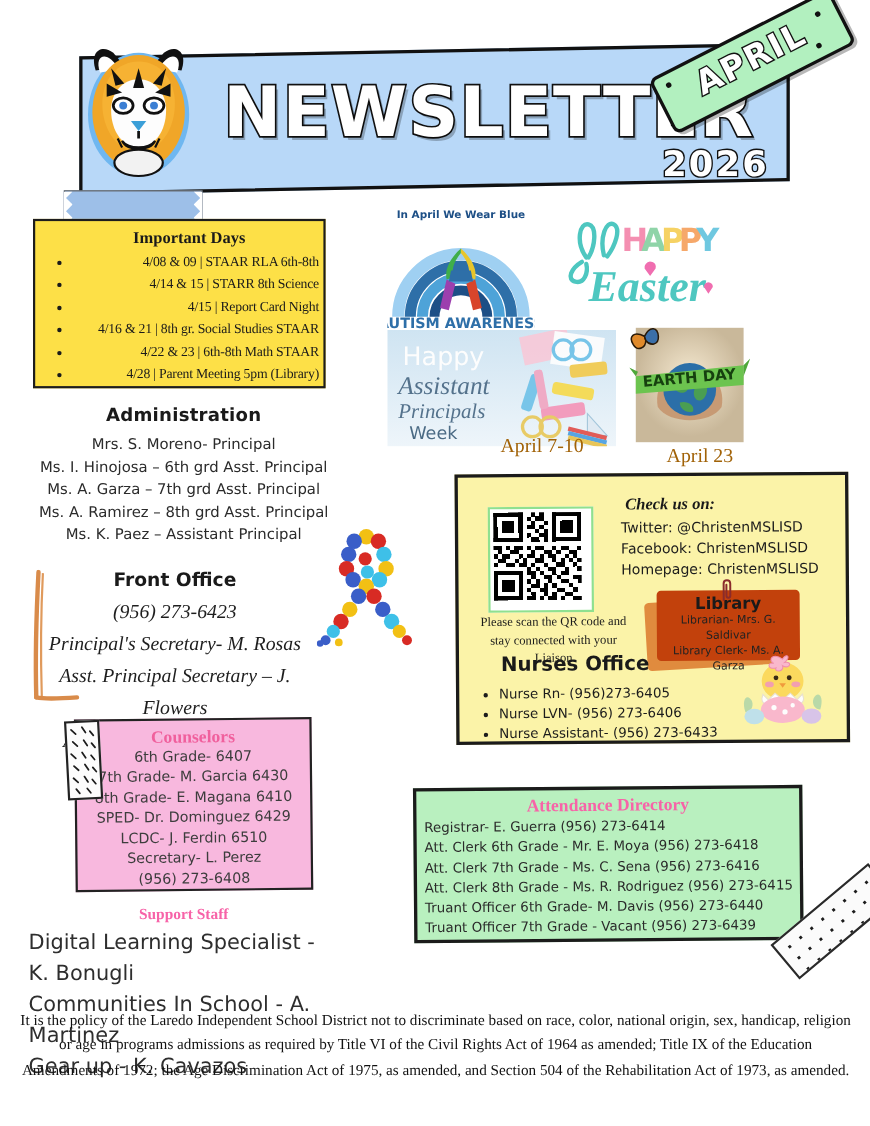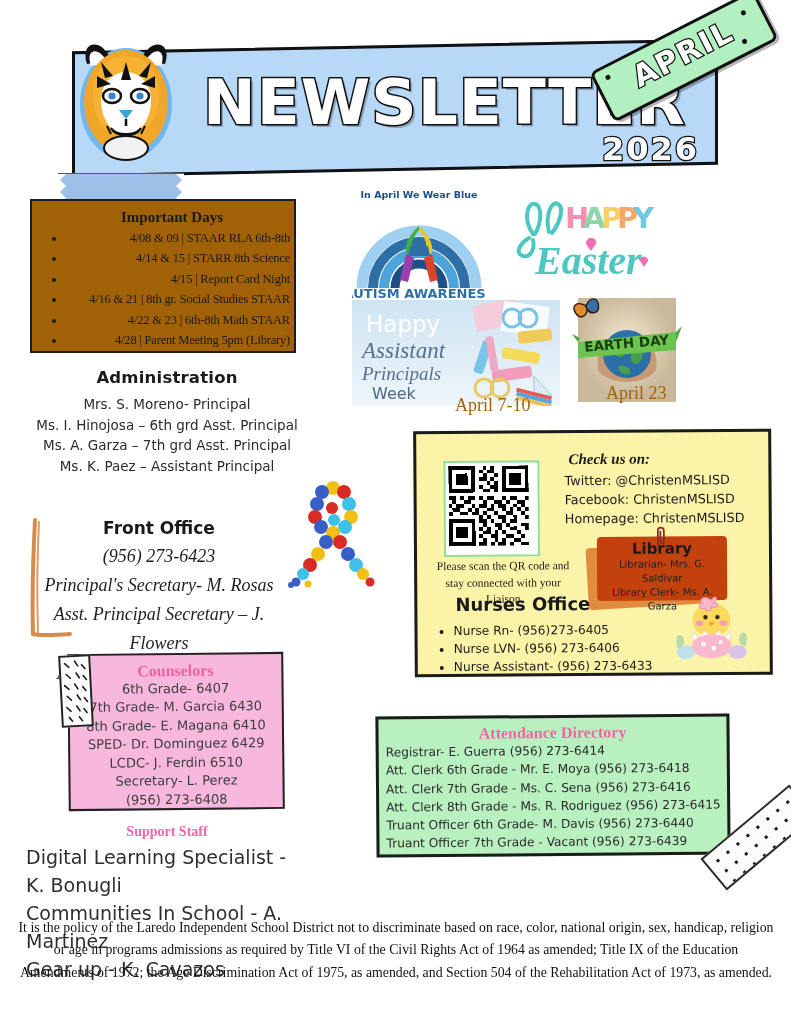--- a/index.html
+++ b/index.html
@@ -134,21 +134,21 @@
   }
 
   
   .important-box {
     position: absolute;
     left: 30px;
     top: 199px;
     width: 262px;
     height: 150px;
     border: 2px solid #1d1d1d;
-    background: #a16207;
+    background: #fde047;
   }
   .important-title {
     text-align: center;
     font-family: "Liberation Serif", serif;
     font-weight: 700;
     font-size: 15px;
     margin: 8px 0 2px 18px;
   }
   .important-list {
     list-style: disc;
@@ -469,20 +469,21 @@
       <li>4/22 &amp; 23 | 6th-8th Math STAAR</li>
       <li>4/28 |  Parent Meeting 5pm (Library)</li>
     </ul>
   </div>
 
   <div class="admin-block">
     <div class="admin-title">Administration</div>
     <div class="admin-line">Mrs. S. Moreno- Principal</div>
     <div class="admin-line">Ms. I. Hinojosa  – 6th grd Asst. Principal</div>
     <div class="admin-line">Ms. A. Garza – 7th grd Asst. Principal</div>
+    <div class="admin-line">Ms. A. Ramirez – 8th grd Asst. Principal</div>
     <div class="admin-line">Ms. K. Paez – Assistant Principal</div>
   </div>
 
   <div class="front-corner">
     <svg viewBox="0 0 50 120" width="50" height="120">
       <path d="M9 2 C7 40 6 80 7 116" stroke="#d98b4a" stroke-width="4" fill="none" stroke-linecap="round"></path>
       <path d="M13 3 C11 42 11 82 12 115" stroke="#e09a5c" stroke-width="2" fill="none"></path>
       <path d="M7 116 C16 118 30 117 44 116" stroke="#d98b4a" stroke-width="4" fill="none" stroke-linecap="round"></path>
     </svg>
   </div>
@@ -621,21 +622,21 @@
       <path d="M46 72 C52 70 60 74 58 80 C52 82 46 78 46 72 Z" fill="#4a9e52"></path>
       <path d="M6 48 L104 38 L104 56 L6 64 Z" fill="#6cc44f"></path>
       <path d="M6 48 L0 40 L8 44 Z M104 38 L110 32 L104 48 Z" fill="#4fa83a"></path>
       <text x="55" y="54" font-family="DejaVu Sans, sans-serif" font-size="13.5" font-weight="700" fill="#16400f" text-anchor="middle" transform="rotate(-5 55 54)">EARTH DAY</text>
       <g transform="translate(12,6) rotate(-18)">
         <path d="M0 6 C-8 -2 -14 2 -12 10 C-10 18 -2 16 0 10 Z" fill="#e08a2b" stroke="#2a1a08" stroke-width="1.4"></path>
         <path d="M0 6 C8 -2 14 2 12 10 C10 18 2 16 0 10 Z" fill="#3b6fa8" stroke="#2a1a08" stroke-width="1.4"></path>
       </g>
     </svg>
   </div>
-  <div class="caption-sm" style="left:606px; top:383px;">April 23</div>
+  <div class="caption-sm" style="left:606px; top:404px;">April 23</div>
 
   <div class="ribbon-art">
     <svg viewBox="0 0 90 135" width="90" height="135">
       <g>
         <circle cx="45" cy="18" r="7" fill="#f2c014"></circle>
           <circle cx="34" cy="22" r="7" fill="#3a5ec8"></circle>
         <circle cx="56" cy="22" r="7" fill="#d82b24"></circle>
           <circle cx="29" cy="34" r="7" fill="#3a5ec8"></circle>
         <circle cx="61" cy="34" r="7" fill="#3ec0e8"></circle>
           <circle cx="27" cy="47" r="7" fill="#d82b24"></circle>

